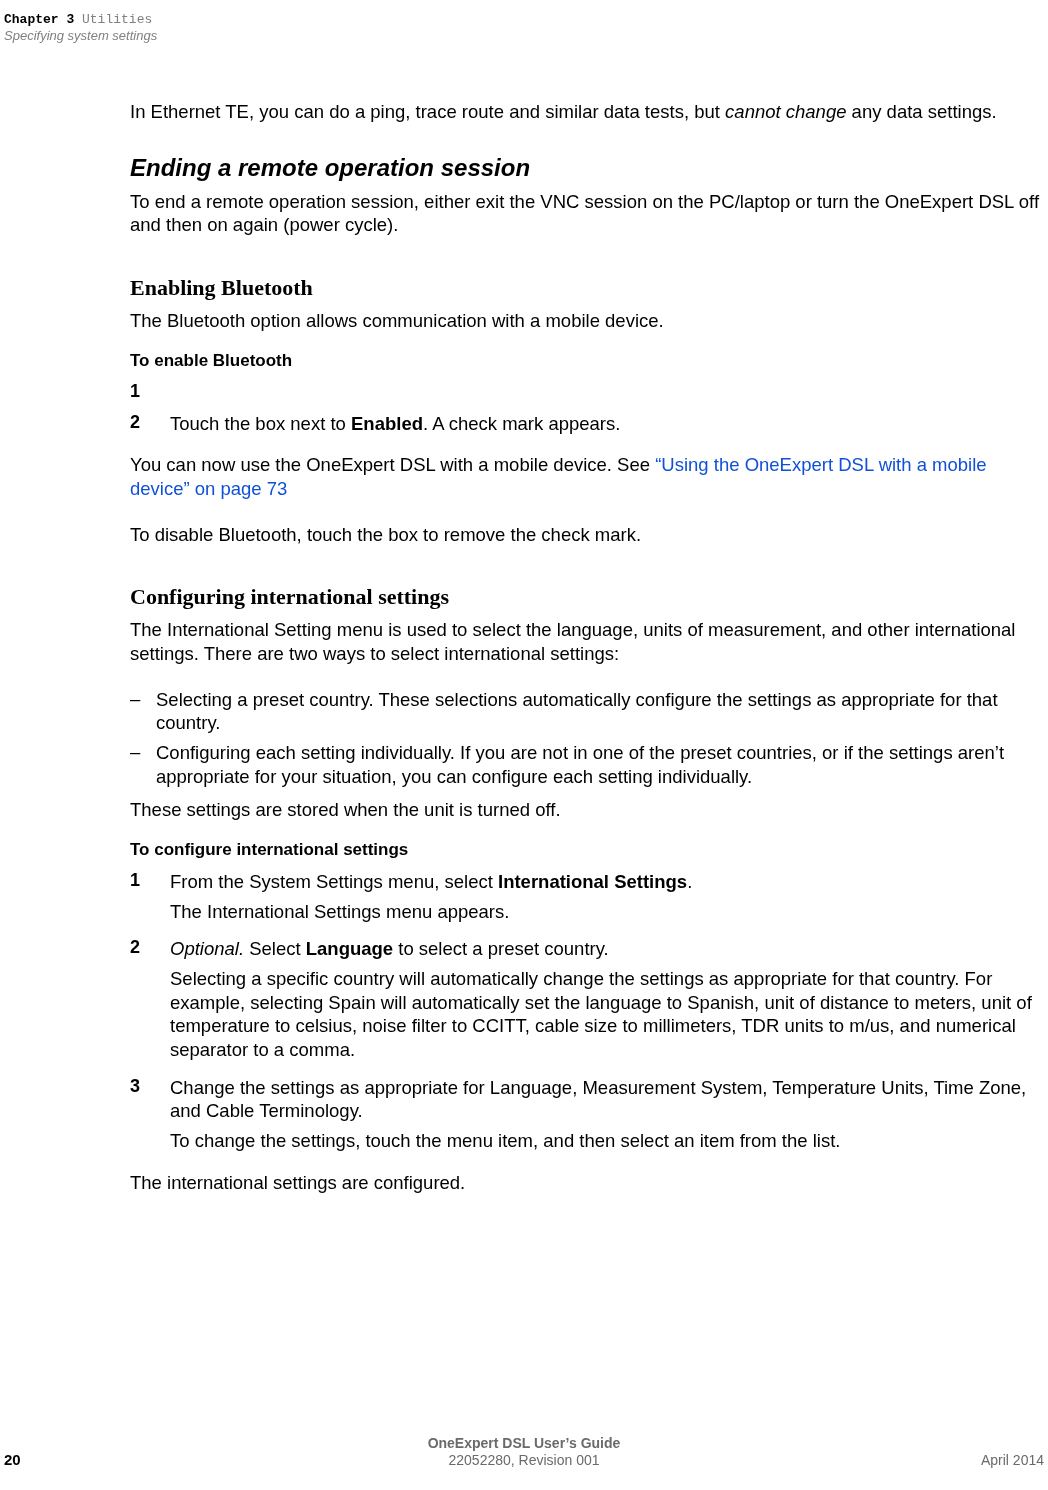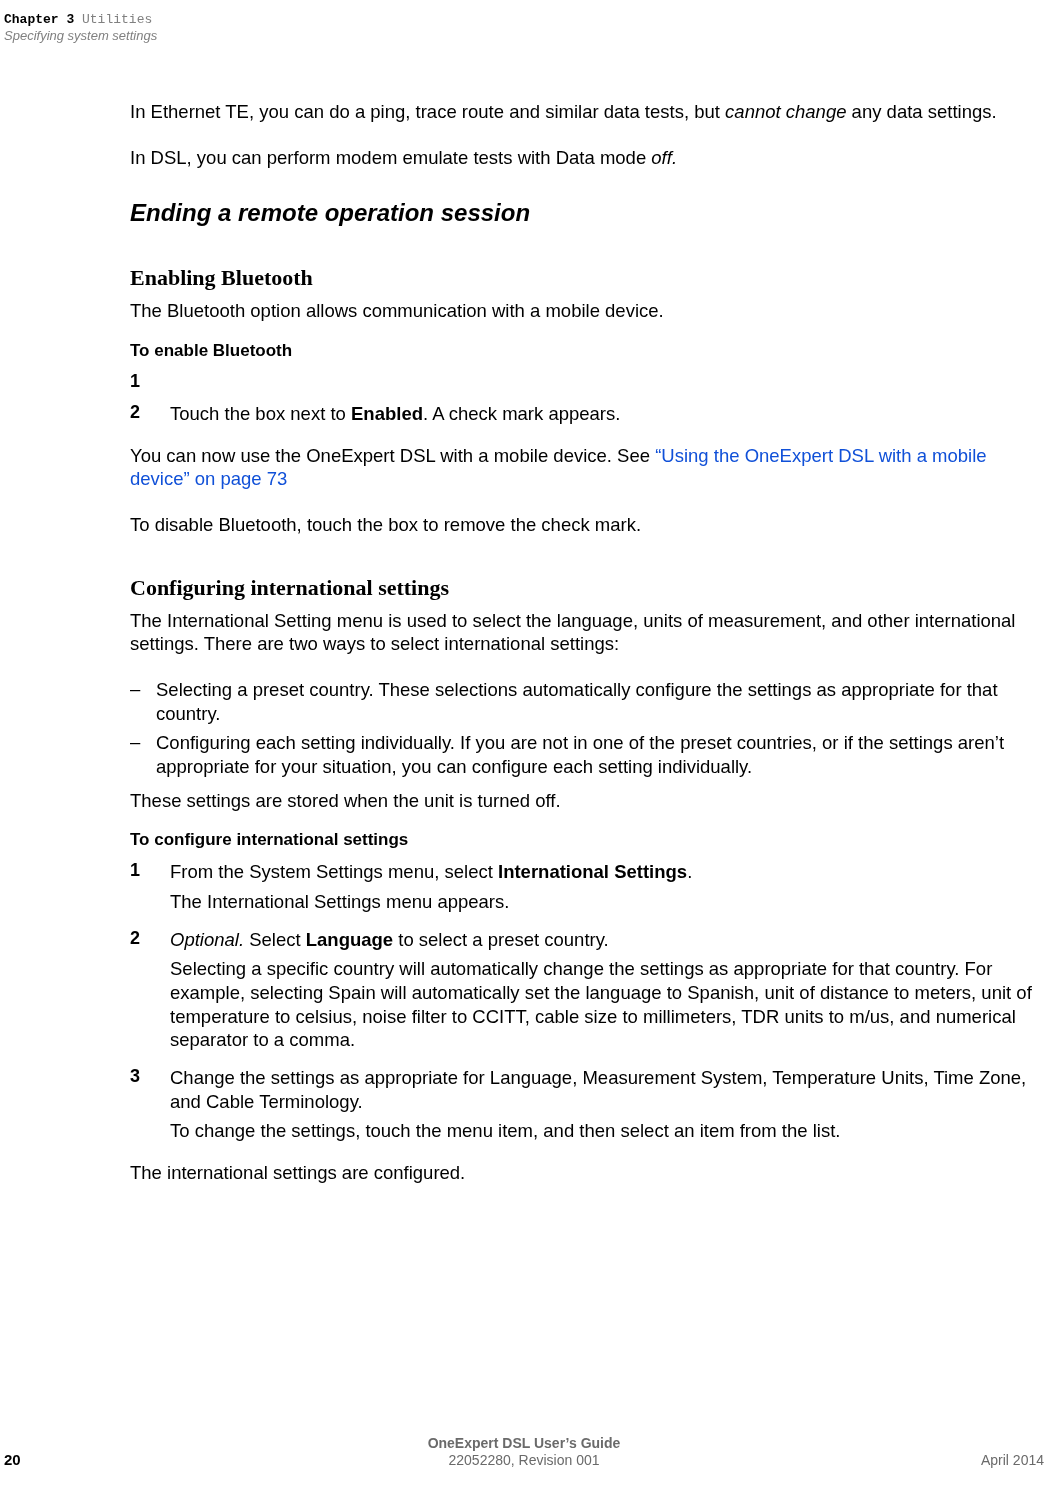--- a/index.html
+++ b/index.html
@@ -149,25 +149,23 @@
     </div>
     <div class="section-italic">Specifying system settings</div>
   </div>
 
   <div class="content">
 
     <p class="para">
       <span>In Ethernet TE, you can do a ping, trace route and similar data tests, but </span><span class="ital">cannot change</span><span> any data settings.</span>
     </p>
 
-    <p class="para">
-      <span>In DSL, you can perform modem emulate tests with Data mode </span><span class="ital">off.</span>
-    </p>
 
     <div class="h3">Ending a remote operation session</div>
+    <p class="para">To end a remote operation session, either exit the VNC session on the PC/laptop or turn the OneExpert DSL off and then on again (power cycle).</p>
 
     <div class="h2">Enabling Bluetooth</div>
     <p class="para" style="margin-bottom:14px">The Bluetooth option allows communication with a mobile device.</p>
 
     <div class="h4">To enable Bluetooth</div>
 
     <div class="numlist">
       <div class="numitem">
         <div class="num">1</div>
       </div>

